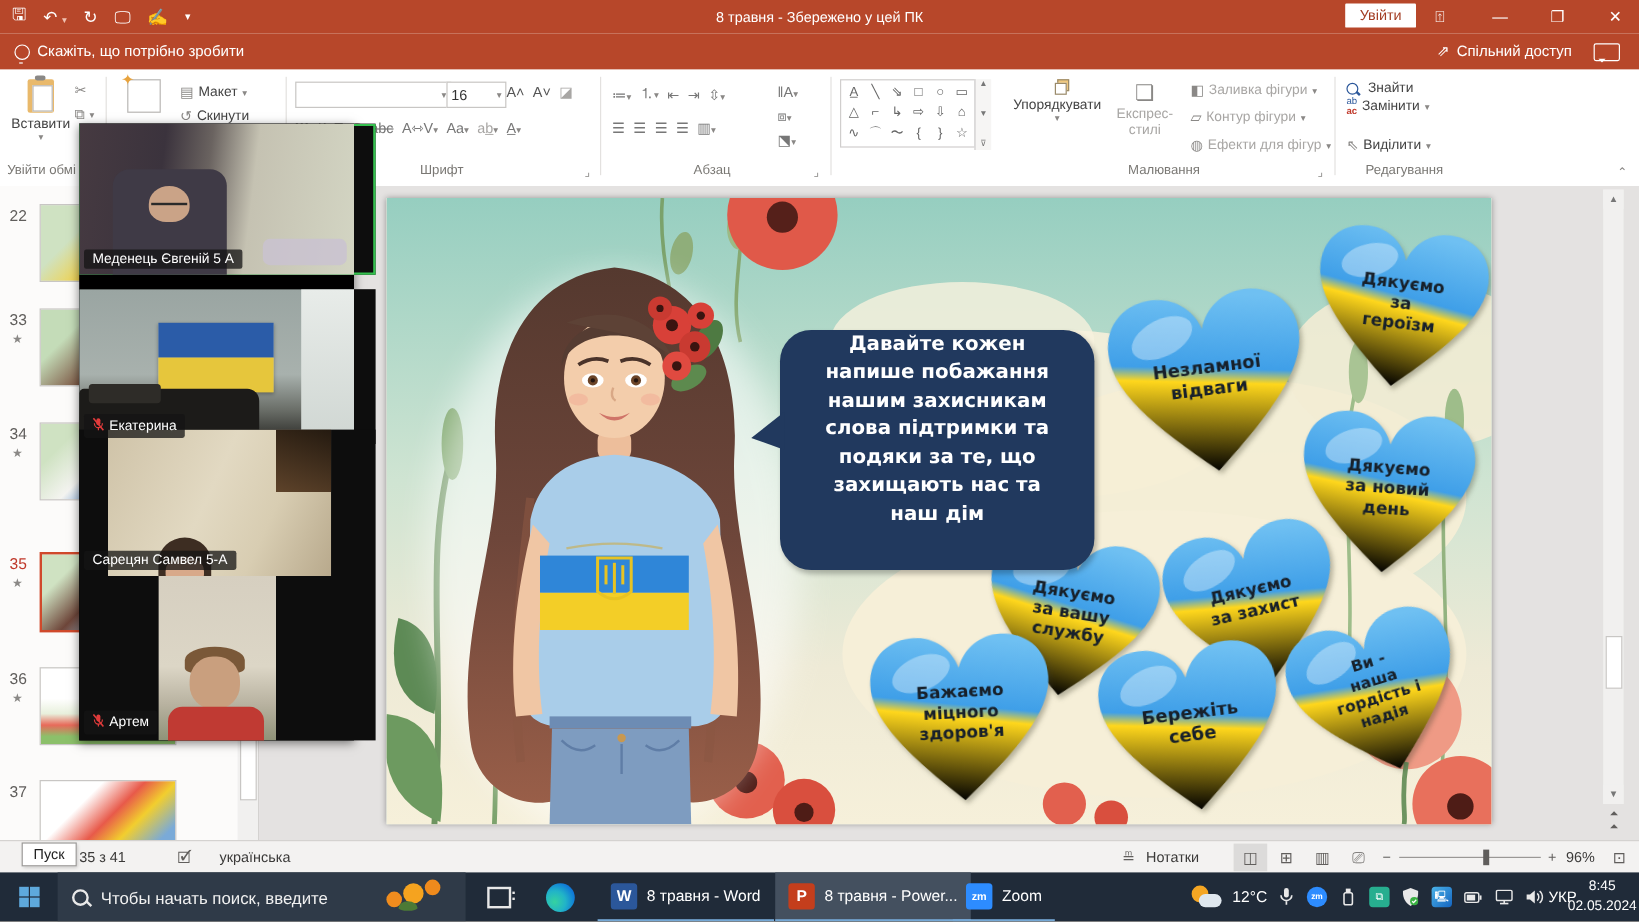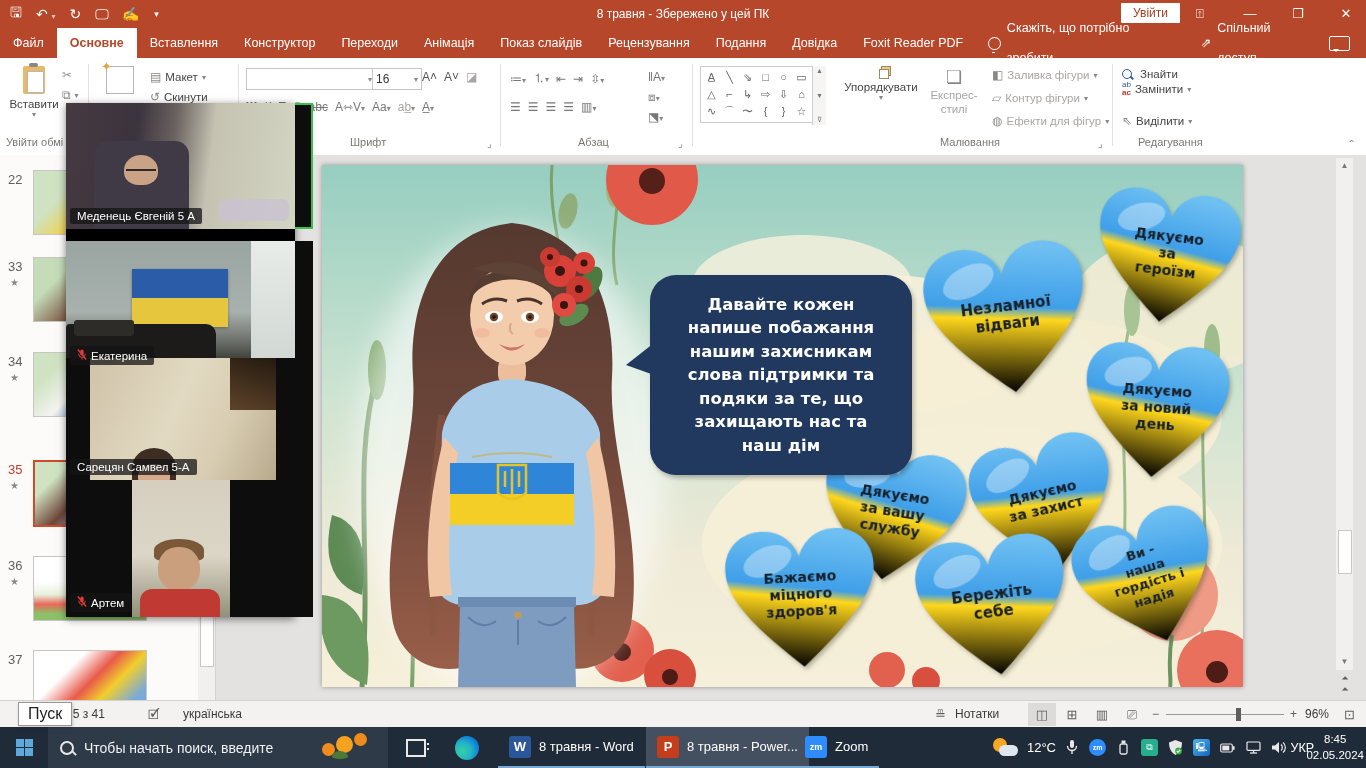--- a/index.html
+++ b/index.html
@@ -70,21 +70,21 @@
 
   .vscroll{position:absolute;left:1336px;top:3px;width:17px;height:512px;background:#f1f0ef;}
   .vscroll .sarr{position:absolute;left:0;width:17px;height:16px;text-align:center;font-size:8px;color:#777;line-height:16px;background:#f1f0ef;}
   .vknob{position:absolute;left:2px;width:12px;height:42px;top:372px;background:#fff;border:1px solid #c8c6c4;}
   .slidenav{position:absolute;left:1338px;width:14px;text-align:center;font-size:9px;color:#605e5c;}
 
   
   .slide{position:absolute;left:322px;top:165px;width:921px;height:522px;background:#eef3e4;box-shadow:0 0 5px rgba(0,0,0,.35);overflow:hidden;}
   .slide-art{position:absolute;left:0;top:0;}
   .bubble{position:absolute;left:328px;top:110px;width:262px;height:200px;background:#21395e;border-radius:26px;
-          box-shadow:2px 3px 4px rgba(0,0,0,.25);display:flex;align-items:center;justify-content:center;}
+          box-shadow:2px 3px 4px rgba(0,0,0,.25);display:flex;justify-content:center;}
   .bubble-txt{color:#fff;font-family:"DejaVu Sans",sans-serif;font-weight:bold;font-size:16.5px;line-height:1.42;
               text-align:center;white-space:pre-line;}
   .bubble-tail{position:absolute;left:-24px;top:66px;}
   .heart{position:absolute;filter:drop-shadow(2px 3px 2px rgba(60,60,40,.35));}
   .heart svg{position:absolute;left:0;top:0;width:100%;height:100%;}
   .heart-text{position:absolute;left:0;top:8%;width:100%;height:80%;display:flex;align-items:center;justify-content:center;
               text-align:center;font-family:"DejaVu Sans",sans-serif;font-weight:600;color:#17202a;line-height:1.2;white-space:pre-line;}
 
   
   .zoomwin{position:absolute;left:66px;top:103px;width:229px;height:514px;background:#000;box-shadow:0 2px 8px rgba(0,0,0,.5);}
@@ -115,21 +115,21 @@
 
   
   .statusbar{position:absolute;left:0;top:700px;width:1366px;height:27px;background:#f3f2f1;border-top:1px solid #d4d2d0;
              font-size:12px;color:#3b3a39;}
   .sb{position:absolute;top:0;height:27px;line-height:27px;white-space:nowrap;}
   .viewbtn{position:absolute;top:2px;width:28px;height:23px;text-align:center;line-height:23px;font-size:13px;color:#605e5c;}
   .viewbtn.sel{background:#dcdbda;}
   .ztrack{position:absolute;top:13px;width:118px;height:1px;background:#9a9896;}
   .zknob{position:absolute;top:7px;width:5px;height:13px;background:#605e5c;}
   .tooltip{position:absolute;left:18px;top:702px;background:#fff;border:1px solid #9a9896;color:#222;
-           font-size:16px;padding:2px 9px;z-index:60;box-shadow:1px 1px 3px rgba(0,0,0,.2);}
+           font-size:12px;padding:2px 9px;z-index:60;box-shadow:1px 1px 3px rgba(0,0,0,.2);}
 
   
   .taskbar{position:absolute;left:0;top:727px;width:1366px;height:41px;background:#202b39;color:#fff;}
   .tb{position:absolute;top:0;height:41px;}
   .startbtn{left:0;width:48px;display:flex;align-items:center;justify-content:center;}
   .winlogo{width:17px;height:17px;display:grid;grid-template-columns:8px 8px;grid-template-rows:8px 8px;gap:1px;}
   .winlogo i{background:#5ea9dc;}
   .searchbox{left:48px;width:340px;background:#2f3a48;display:flex;align-items:center;gap:10px;padding:0 12px;box-sizing:border-box;}
   .mag{width:10px;height:10px;border:2px solid #e8e8e8;border-radius:50%;position:relative;flex:0 0 auto;}
   .mag:after{content:"";position:absolute;left:9px;top:9px;width:6px;height:2px;background:#e8e8e8;transform:rotate(45deg);}
@@ -182,33 +182,20 @@
     </div>
     <div class="win-title">8 травня  -  Збережено у цей ПК</div>
     <div class="signin">Увійти</div>
     <div class="wbtn" style="right:146px">⍐</div>
     <div class="wbtn" style="right:96px">—</div>
     <div class="wbtn" style="right:48px">❐</div>
     <div class="wbtn" style="right:0">✕</div>
   </div>
 
   <div class="tabrow">
-    <div id="tabs" style="display:flex">
-        <div class="tab">Файл</div>
-        <div class="tab active">Основне</div>
-        <div class="tab">Вставлення</div>
-        <div class="tab">Конструктор</div>
-        <div class="tab">Переходи</div>
-        <div class="tab">Анімація</div>
-        <div class="tab">Показ слайдів</div>
-        <div class="tab">Рецензування</div>
-        <div class="tab">Подання</div>
-        <div class="tab">Довідка</div>
-        <div class="tab">Foxit Reader PDF</div>
-      </div>
     <div class="tellme">
       <span class="bulb"></span>
       <span>Скажіть, що потрібно зробити</span>
     </div>
     <div class="tab-spacer"></div>
     <div class="share-tab">
       <span>⇗</span>
       <span>Спільний доступ</span>
     </div>
     <div class="comment-tab"></div>

